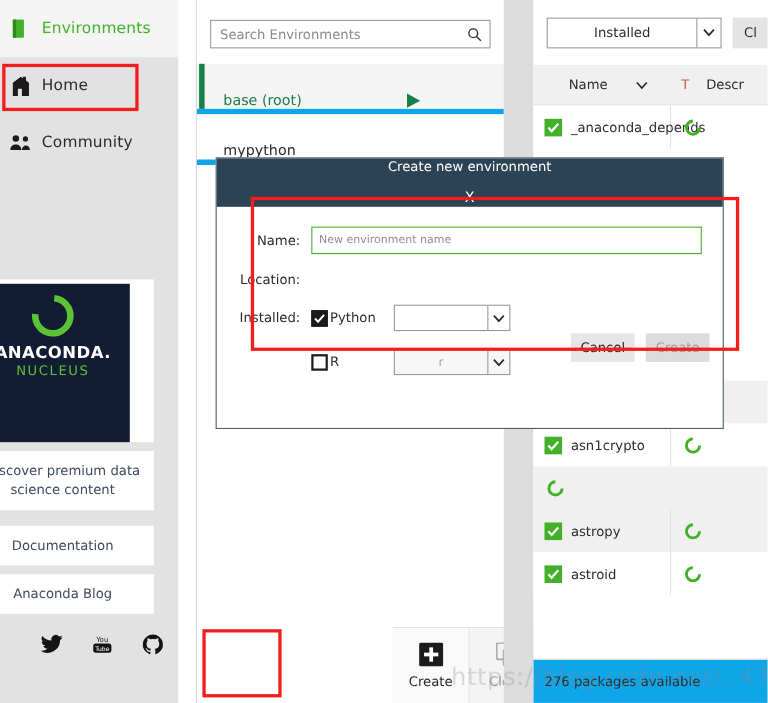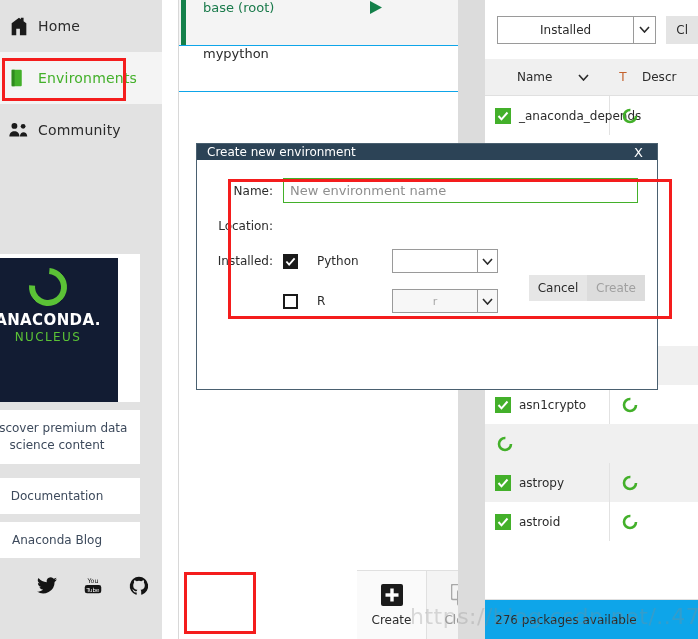--- a/index.html
+++ b/index.html
@@ -121,25 +121,25 @@
     font-family: "DejaVu Sans", sans-serif;
     font-size: 12px; color: #444;
     background: transparent;
   }
   .search-box input::placeholder { color: #8a8a8a; }
   .search-ico { position: absolute; right: 6px; top: 5px; width: 15px; height: 15px; }
 
   .env-row {
     position: relative;
     height: 46px;
-    display: flex; align-items: flex-start;
+    display: flex; align-items: flex-end;
     padding-left: 24px;
     font-size: 13px;
     color: #2b2b2b;
-    border-bottom: 1px solid #0ea5e9;
+    border-bottom: 5px solid #0ea5e9;
     background: #ffffff;
   }
   .env-row.selected { background: #f4f4f4; color: #1a7a4b; }
   .env-row.selected::before {
     content: ""; position: absolute; left: 2px; top: 0;
     width: 5px; height: 100%; background: #14804a;
   }
   .play-ico { position: absolute; right: 75px; width: 14px; height: 15px; }
 
   
@@ -252,44 +252,44 @@
   }
 
   
   .dialog {
     position: absolute; left: 196px; top: 143px;
     width: 462px; height: 247px;
     background: #ffffff;
     border: 1px solid #4a6070;
   }
   .dlg-title {
-    height: 16px; background: #2c4356;
+    height: 44px; background: #2c4356;
     display: flex; align-items: center;
     padding: 0 10px;
-    color: #ffffff; font-size: 12px;
+    color: #ffffff; font-size: 12px; flex-direction: column;
   }
   .dlg-title .t { flex: 1; }
   .dlg-close { font-size: 13px; color: #ffffff; padding: 0 4px; }
   .dlg-body { padding: 18px 0 0 0; position: relative; }
   .frow { display: flex; align-items: center; margin-bottom: 16px; }
   .flabel {
     width: 86px; text-align: right; padding-right: 10px;
     font-size: 12px; color: #2b2b2b;
   }
   .name-input {
     width: 355px; height: 25px;
     border: 1px solid #43b02a;
-    font-size: 13px; color: #2b2b2b;
+    font-size: 10px; color: #2b2b2b;
     padding: 0 6px;
     font-family: "DejaVu Sans", sans-serif;
     outline: none;
   }
   .name-input::placeholder { color: #8e8e8e; }
   .loc-val { font-size: 12px; color: #2b2b2b; }
-  .cbrow { display: flex; align-items: center; gap: 19px; }
+  .cbrow { display: flex; align-items: center; gap: 2px; }
   .cb-box {
     width: 15px; height: 15px;
     border: 2px solid #1a1a1a;
     background: #ffffff;
     display: flex; align-items: center; justify-content: center;
   }
   .cb-box.checked { background: #1a1a1a; }
   .cb-box.checked svg { width: 11px; height: 11px; }
   .cb-label { font-size: 12px; color: #2b2b2b; width: 56px; }
   .ver-select {
@@ -297,21 +297,21 @@
     border: 1px solid #9a9a9a;
     display: flex; align-items: stretch;
     background: #ffffff;
   }
   .ver-select.dim { background: #f7f7f7; }
   .ver-select .sv { flex:1; display:flex; align-items:center; justify-content:center; font-size: 11px; color:#a8a8a8; }
   .ver-select .sarrow { width: 20px; border-left: 1px solid #9a9a9a; display:flex; align-items:center; justify-content:center; }
 
   .dlg-actions {
     position: absolute; right: 12px; bottom: 12px;
-    display: flex; 
+    display: flex; gap: 10px;
   }
   .dbtn {
     width: 58px; height: 26px;
     display: flex; align-items: center; justify-content: center;
     font-size: 12px;
   }
   .dbtn.cancel { background: #e6e6e6; color: #2b2b2b; }
   .dbtn.create { background: #dcdcdc; color: #a0a0a0; }
   #rb-dialog { left: 228px; top: 179px; width: 444px; height: 140px; }
 
@@ -324,37 +324,37 @@
     font-family: "DejaVu Sans", sans-serif;
   }
 </style>
 </head>
 <body>
 
 <div id="app">
 
   <div class="sidebar">
 
-    <div class="nav-item">
-      <span class="nav-ico">
-        <svg viewBox="0 0 24 24">
-            <path fill="#1b1b1b" d="M4 22V9l8-6 2 1.5V3h3v3.8l3 2.2v13h-7v-7h-4v7z"></path>
-          </svg>
-      </span>
-      <span class="nav-label">Home</span>
-    </div>
-
     <div class="nav-item active">
       <span class="nav-ico">
         <svg viewBox="0 0 24 24">
           <rect x="4" y="3" width="11" height="18" rx="1" fill="#43b02a"></rect>
           <rect x="4" y="3" width="3.2" height="18" fill="#2f8a1e"></rect>
         </svg>
       </span>
       <span class="nav-label">Environments</span>
+    </div>
+
+    <div class="nav-item">
+      <span class="nav-ico">
+        <svg viewBox="0 0 24 24">
+            <path fill="#1b1b1b" d="M4 22V9l8-6 2 1.5V3h3v3.8l3 2.2v13h-7v-7h-4v7z"></path>
+          </svg>
+      </span>
+      <span class="nav-label">Home</span>
     </div>
 
 
     <div class="nav-item">
       <span class="nav-ico">
         <svg viewBox="0 0 24 24">
           <circle cx="7" cy="7.5" r="3.2" fill="#1b1b1b"></circle>
           <circle cx="16.5" cy="8" r="2.6" fill="#1b1b1b"></circle>
           <path fill="#1b1b1b" d="M1.5 19c0-3.6 2.5-5.6 5.5-5.6s5.5 2 5.5 5.6zM13 19c0-3 2-4.6 4-4.6S21 16 21 19z"></path>
         </svg>
@@ -392,20 +392,31 @@
         <svg viewBox="0 0 24 24">
             <path fill="#141414" d="M12 2a10 10 0 0 0-3.2 19.5c.5.1.7-.2.7-.5v-1.9c-2.8.6-3.4-1.3-3.4-1.3-.5-1.2-1.1-1.5-1.1-1.5-.9-.6.1-.6.1-.6 1 .1 1.5 1 1.5 1 .9 1.5 2.4 1.1 3 .8.1-.7.4-1.1.7-1.4-2.2-.2-4.6-1.1-4.6-5 0-1.1.4-2 1-2.7-.1-.3-.4-1.3.1-2.7 0 0 .8-.3 2.7 1a9.3 9.3 0 0 1 5 0c1.9-1.3 2.7-1 2.7-1 .5 1.4.2 2.4.1 2.7.6.7 1 1.6 1 2.7 0 3.9-2.4 4.8-4.6 5 .4.3.7 1 .7 2v2.9c0 .3.2.6.7.5A10 10 0 0 0 12 2z"></path>
           </svg>
       </span>
     </div>
 
     <div class="redbox" id="rb-env"></div>
   </div>
 
   <div class="envpanel">
+    <div class="search-wrap">
+      <div class="search-box">
+        <input type="text" value="" placeholder="Search Environments" style="">
+        <span class="search-ico">
+          <svg viewBox="0 0 24 24">
+              <circle cx="10" cy="10" r="6.4" fill="none" stroke="#2b2b2b" stroke-width="2"></circle>
+              <line x1="14.7" y1="14.7" x2="21" y2="21" stroke="#2b2b2b" stroke-width="2"></line>
+            </svg>
+        </span>
+      </div>
+    </div>
 
     <div class="env-row selected">
       <span>base (root)</span>
       <span class="play-ico">
         <svg viewBox="0 0 14 15">
             <polygon points="1,1 13,7.5 1,14" fill="#14804a"></polygon>
           </svg>
       </span>
     </div>
     <div class="env-row">

